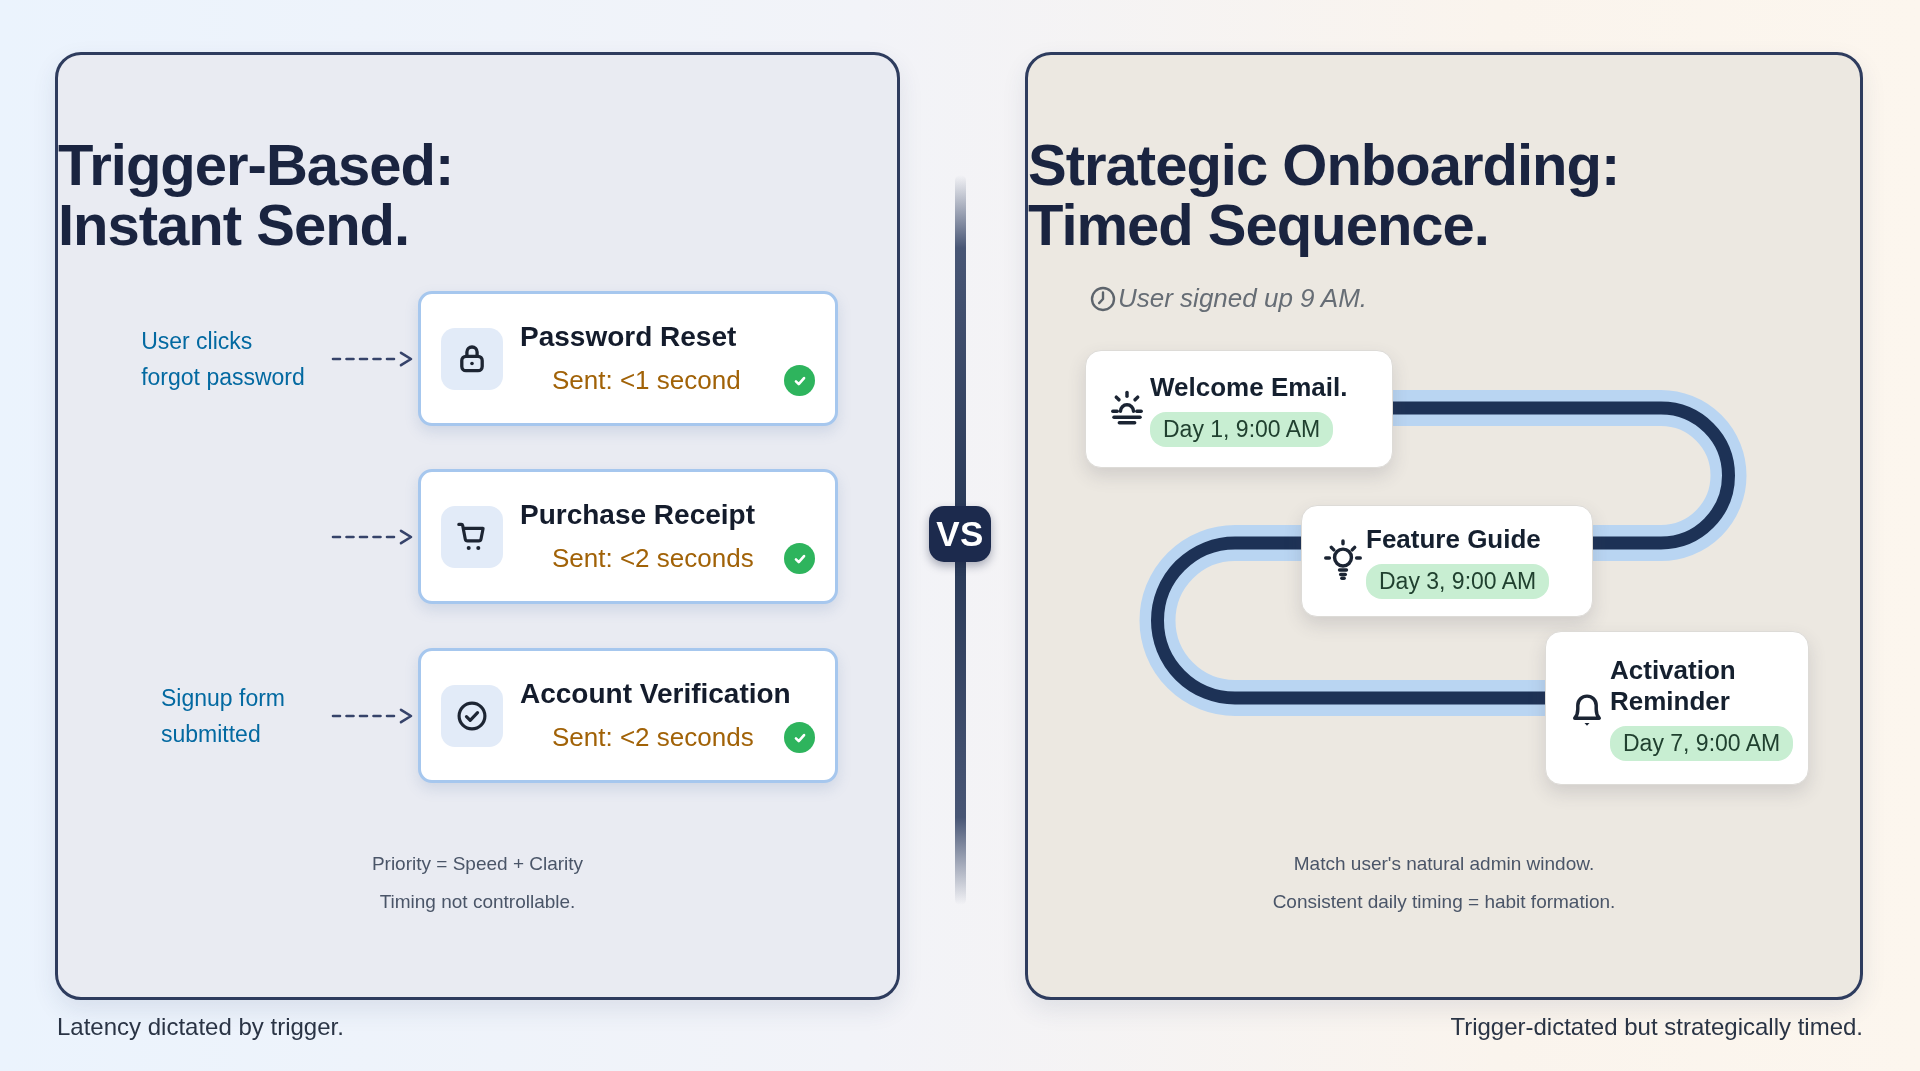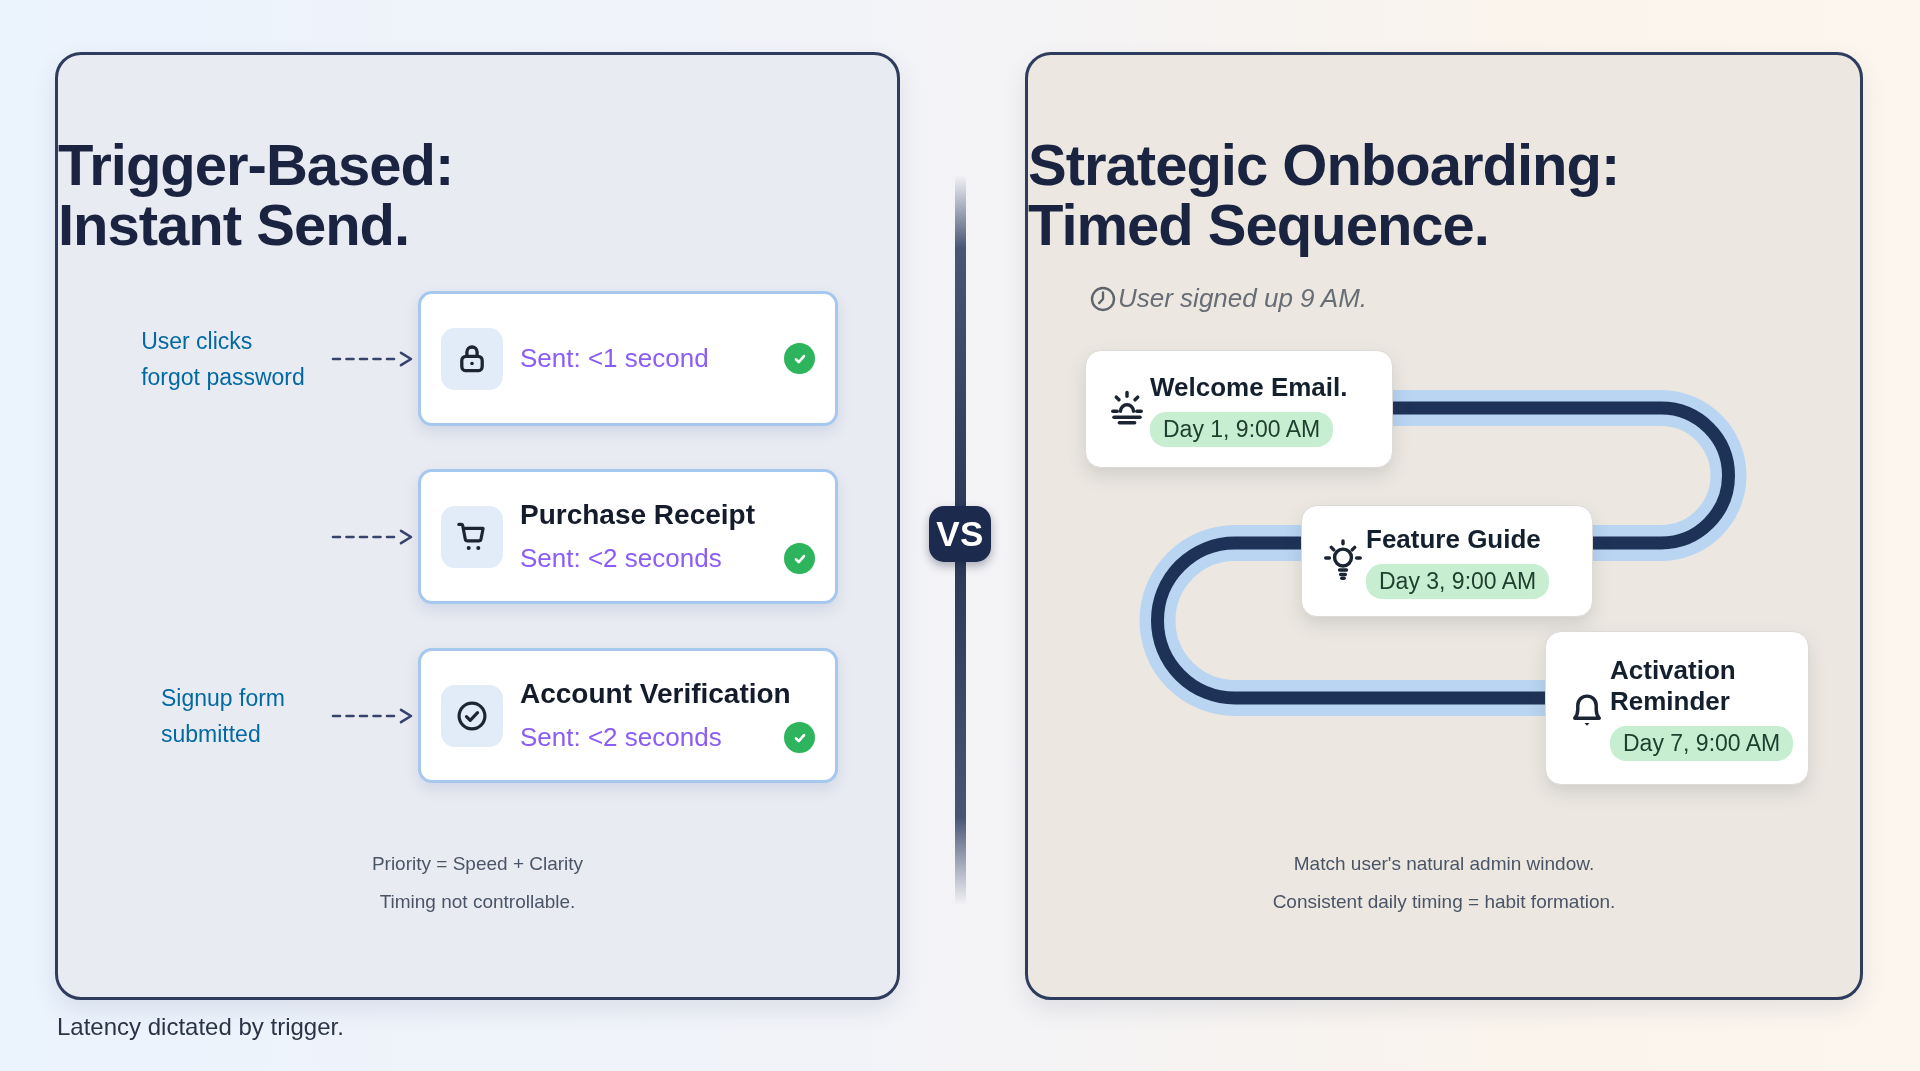--- a/index.html
+++ b/index.html
@@ -52,21 +52,21 @@
     box-shadow:0 6px 14px rgba(90,120,170,.18);
     display:flex; align-items:center; padding:0 20px; gap:17px;
   }
   .icon-tile {
     width:62px; height:62px; border-radius:14px; background:#e2ebf8;
     display:flex; align-items:center; justify-content:center; flex:0 0 auto;
   }
   .event-col { flex:1; }
   .event-title { font-size:28px; font-weight:700; color:#141c2c; margin-bottom:12px; }
   .status-row { display:flex; align-items:center; justify-content:space-between; }
-  .status-text { font-size:26px; color:#8b5cf6; }
+  .status-text { font-size:26px; color:#a16207;margin-left:32px; }
   .check-badge {
     width:31px; height:31px; border-radius:50%; background:#2eb45d;
     display:flex; align-items:center; justify-content:center; flex:0 0 auto;
   }
 
   
   .vs-line {
     position:absolute; left:955px; top:175px; width:11px; height:730px; border-radius:6px;
     background:linear-gradient(180deg, rgba(42,58,94,0) 0%, rgba(42,58,94,.85) 10%,
                #273755 50%, rgba(42,58,94,.85) 88%, rgba(42,58,94,0) 100%);
@@ -120,20 +120,21 @@
       </div>
       <div class="event-card">
         <div class="icon-tile">
           <svg width="36" height="36" viewBox="0 0 24 24" fill="none" stroke="#1d2533" stroke-width="2.2" stroke-linecap="round">
             <rect x="5.2" y="10.2" width="13.6" height="9.6" rx="2.8"></rect>
             <path d="M8.6 10.2V7.4a3.4 3.4 0 0 1 6.8 0v2.8"></path>
             <circle cx="12" cy="15" r="1.2" fill="#1d2533" stroke="none"></circle>
           </svg>
         </div>
         <div class="event-col">
+          <div class="event-title">Password Reset</div>
           <div class="status-row">
             <span class="status-text">Sent: &lt;1 second</span>
             <span class="check-badge">
               <svg width="18" height="18" viewBox="0 0 16 16" fill="none" stroke="#fff" stroke-width="2.3" stroke-linecap="round" stroke-linejoin="round">
                   <path d="M4.4 8.3l2.5 2.5 4.7-5.4"></path>
                 </svg>
             </span>
           </div>
         </div>
       </div>
@@ -274,14 +275,15 @@
         <div class="step-title">Activation Reminder</div>
         <span class="day-pill">Day 7, 9:00 AM</span>
       </div>
     </div>
 
     <div class="panel-summary pre">Match user's natural admin window.
 Consistent daily timing = habit formation.</div>
   </section>
 
   <div class="caption caption-left">Latency dictated by trigger.</div>
+  <div class="caption caption-right">Trigger-dictated but strategically timed.</div>
 
 </div>
 
 </body></html>

